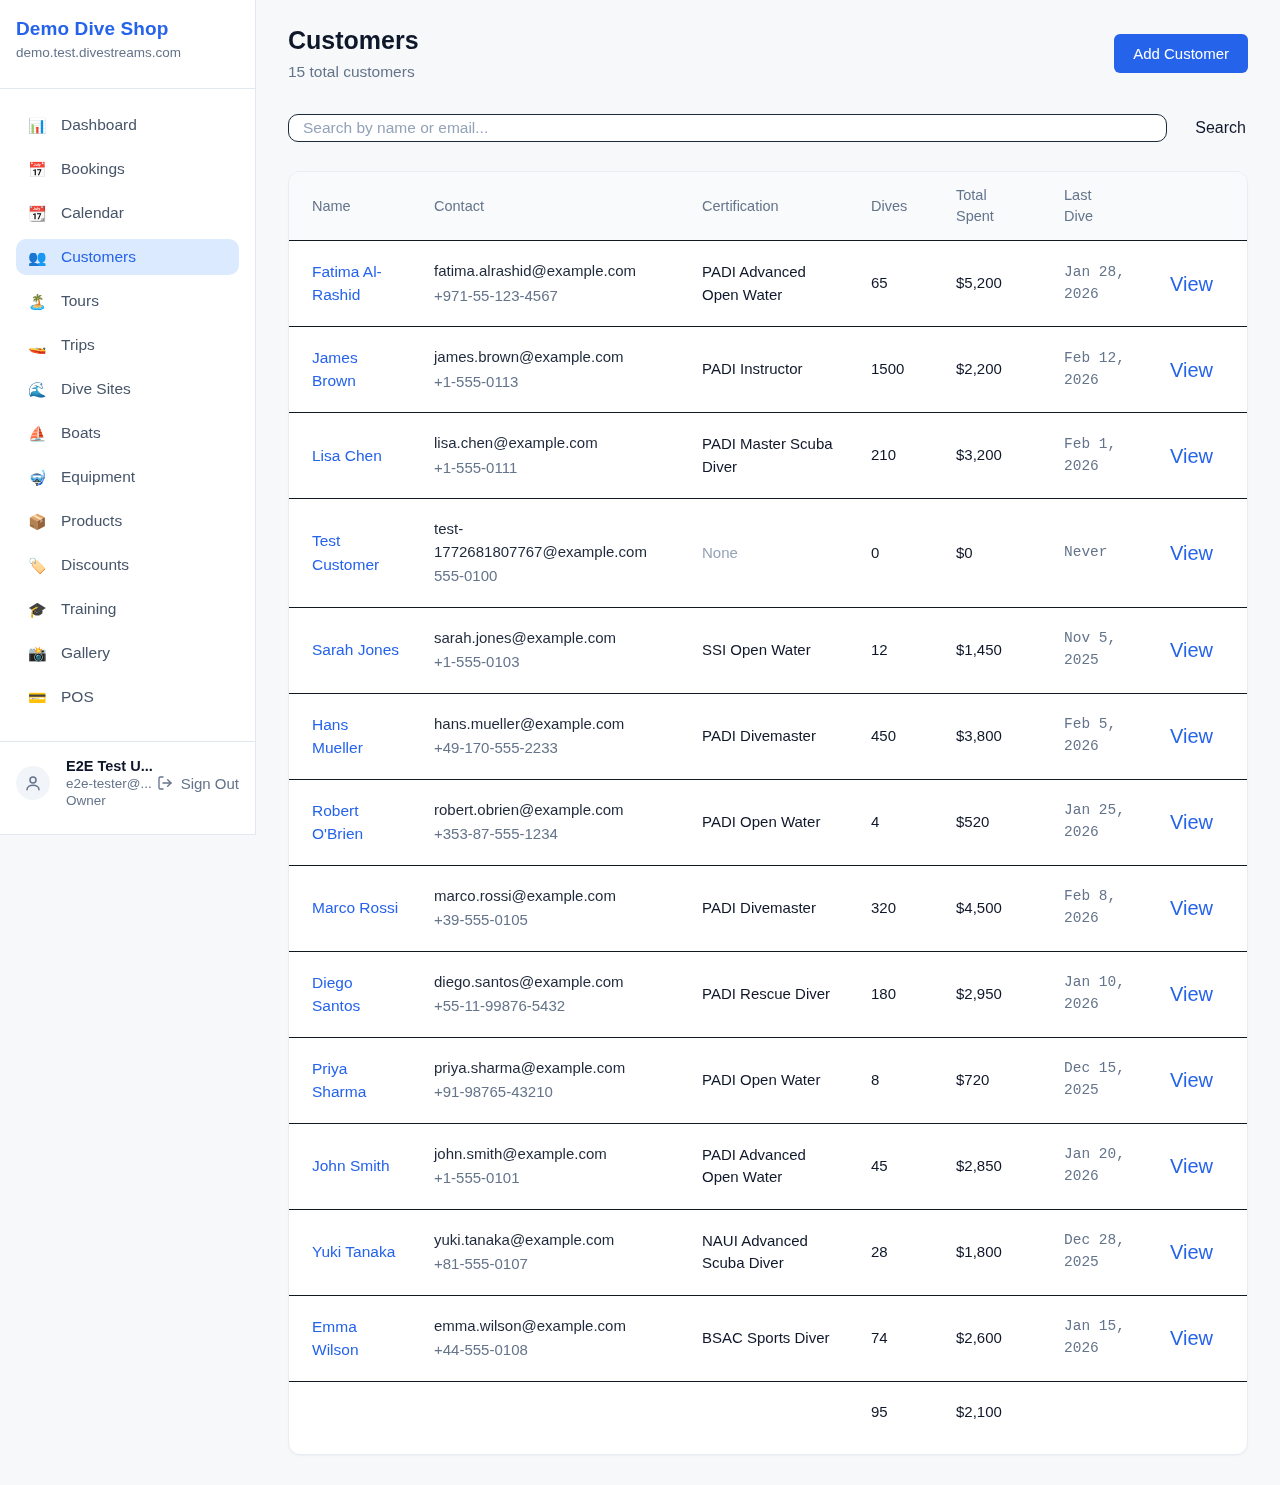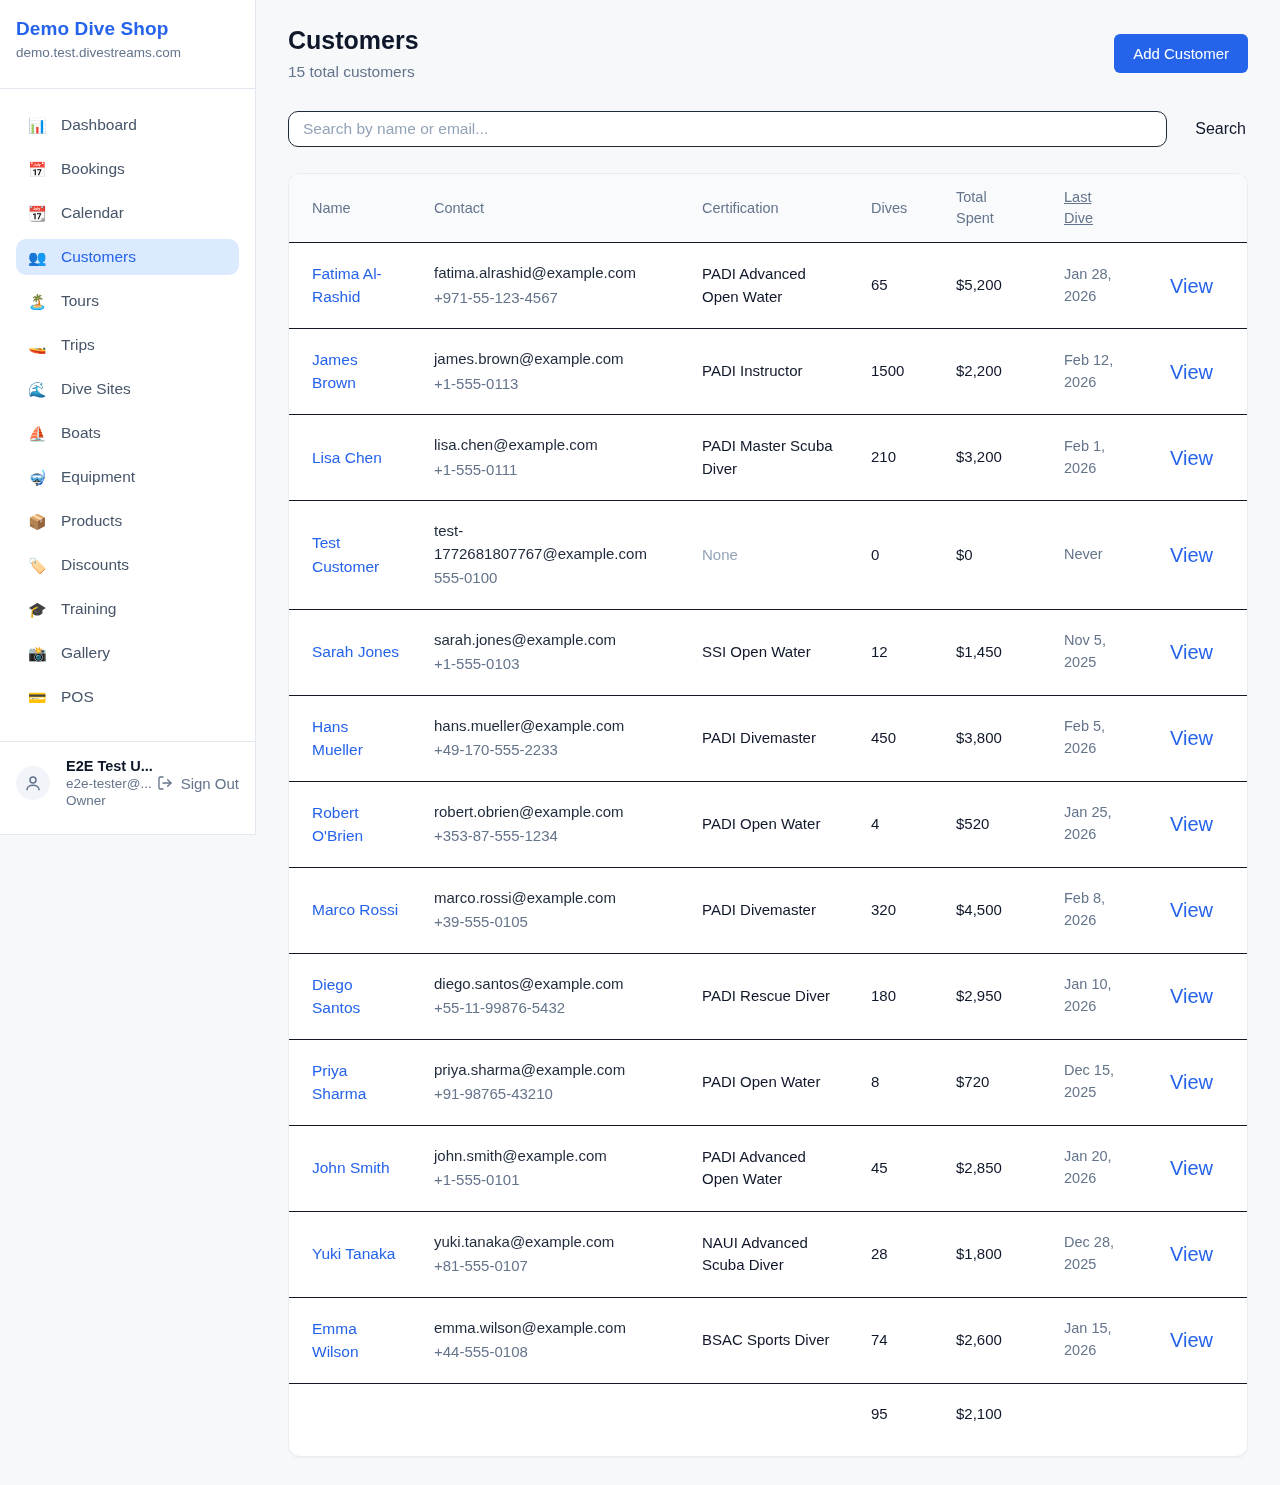--- a/index.html
+++ b/index.html
@@ -45,21 +45,21 @@
   .page-header { display:flex; align-items:flex-start; justify-content:space-between; }
   .page-title { font-size:25px; font-weight:700; color:#0f172a; }
   .page-subtitle { font-size:15.5px; color:#64748b; margin-top:8px; }
   .btn-primary {
     background:#2563eb; color:#fff; border:none; border-radius:6px;
     padding:11px 19px; font-size:15px; font-weight:500;
     font-family:inherit; cursor:pointer; margin-top:8px;
   }
   .search-row { display:flex; align-items:center; margin-top:30px; }
   .search-input {
-    flex:1; height:36px; border:1px solid #1e293b; border-radius:10px;
+    flex:1; height:28px; border:1px solid #1e293b; border-radius:10px;
     padding:0 14px; font-size:15.5px; font-family:inherit; color:#0f172a;
     background:#fff; outline:none;
   }
   .search-input::placeholder { color:#94a3b8; }
   .search-btn {
     background:none; border:none; color:#0f172a; font-size:16px;
     font-family:inherit; cursor:pointer; margin-left:26px; padding:8px 2px;
   }
 
   
@@ -81,25 +81,25 @@
   tbody td:first-child { padding-left:23px; }
   tbody tr:last-child td { border-bottom:none; }
   .name-link {
     display:inline-block; max-width:90px; color:#2563eb; font-size:15.5px;
     font-weight:400; text-decoration:none; line-height:1.5;
   }
   .email { color:#1e293b; max-width:240px; }
   .phone { color:#64748b; max-width:240px; margin-top:2px; }
   .cert { max-width:132px; color:#0f172a; }
   .cert.muted { color:#94a3b8; }
-  .last-dive { max-width:70px; color:#64748b; font-size:14.5px; }
+  .last-dive { max-width:70px; color:#64748b; font-size:14.5px;font-family:Liberation Mono, monospace; }
   .last-dive.never { }
   .view-link { color:#2563eb; text-decoration:none; font-size:20px;margin-top:20px; }
   .hdr-narrow-46 { max-width:46px; }
-  .hdr-narrow-42 { max-width:42px;text-decoration:underline; }
+  .hdr-narrow-42 { max-width:42px; }
 </style>
 </head>
 <body>
 
 <div class="layout">
 
   <aside class="sidebar">
     <div class="brand">
       <div class="brand-title">Demo Dive Shop</div>
       <div class="brand-sub">demo.test.divestreams.com</div>

